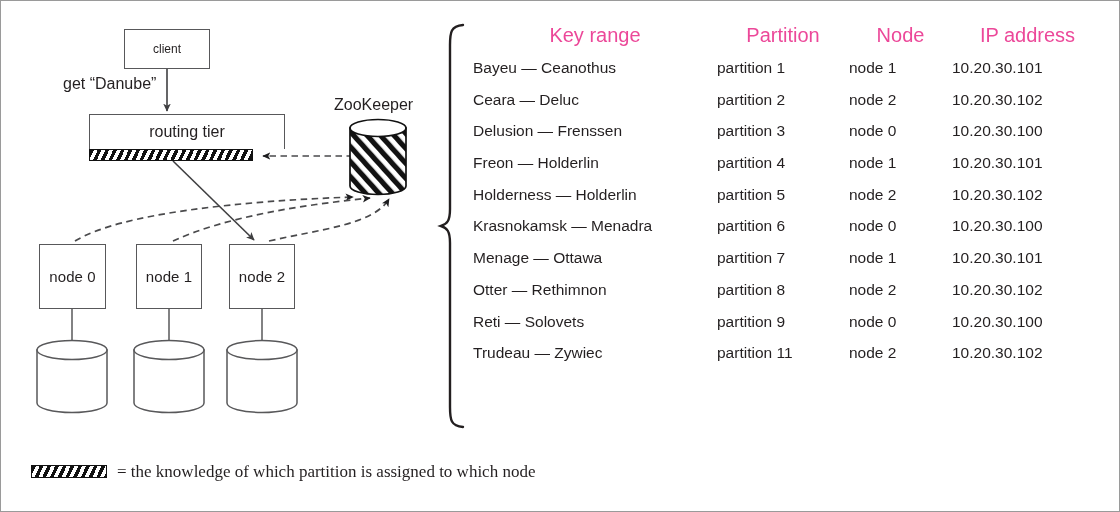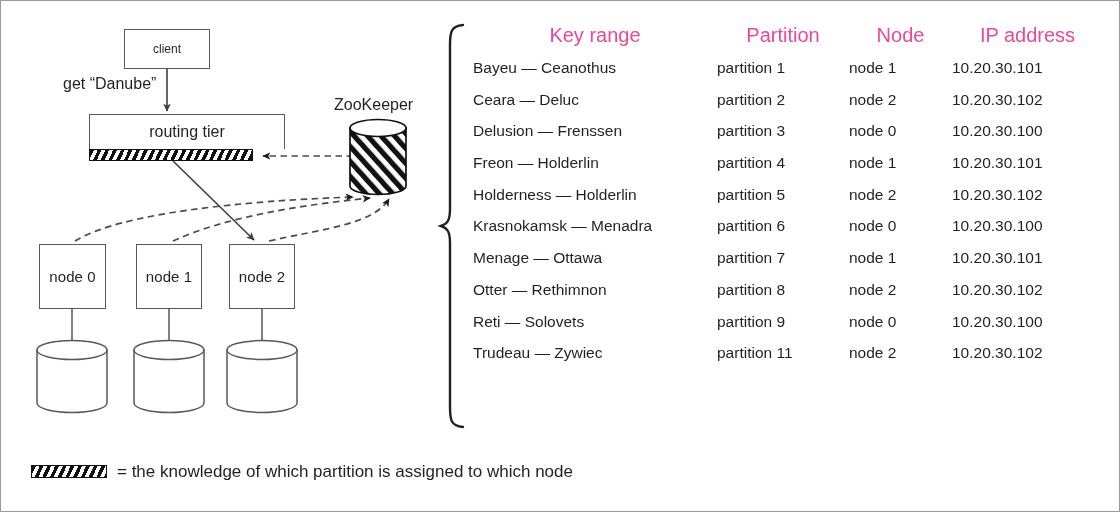--- a/index.html
+++ b/index.html
@@ -63,20 +63,21 @@
 
   .label{
     color:#231f20;
     font-size:16px;
     white-space:nowrap;
   }
   .caption{
     color:#231f20;
     font-size:17px;
     white-space:nowrap;
+    font-family:Liberation Serif, serif;
   }
 
   
   #kvtable{
     position:absolute;
     left:472px;
     top:24px;
     width:630px;
   }
   #kvtable table{

